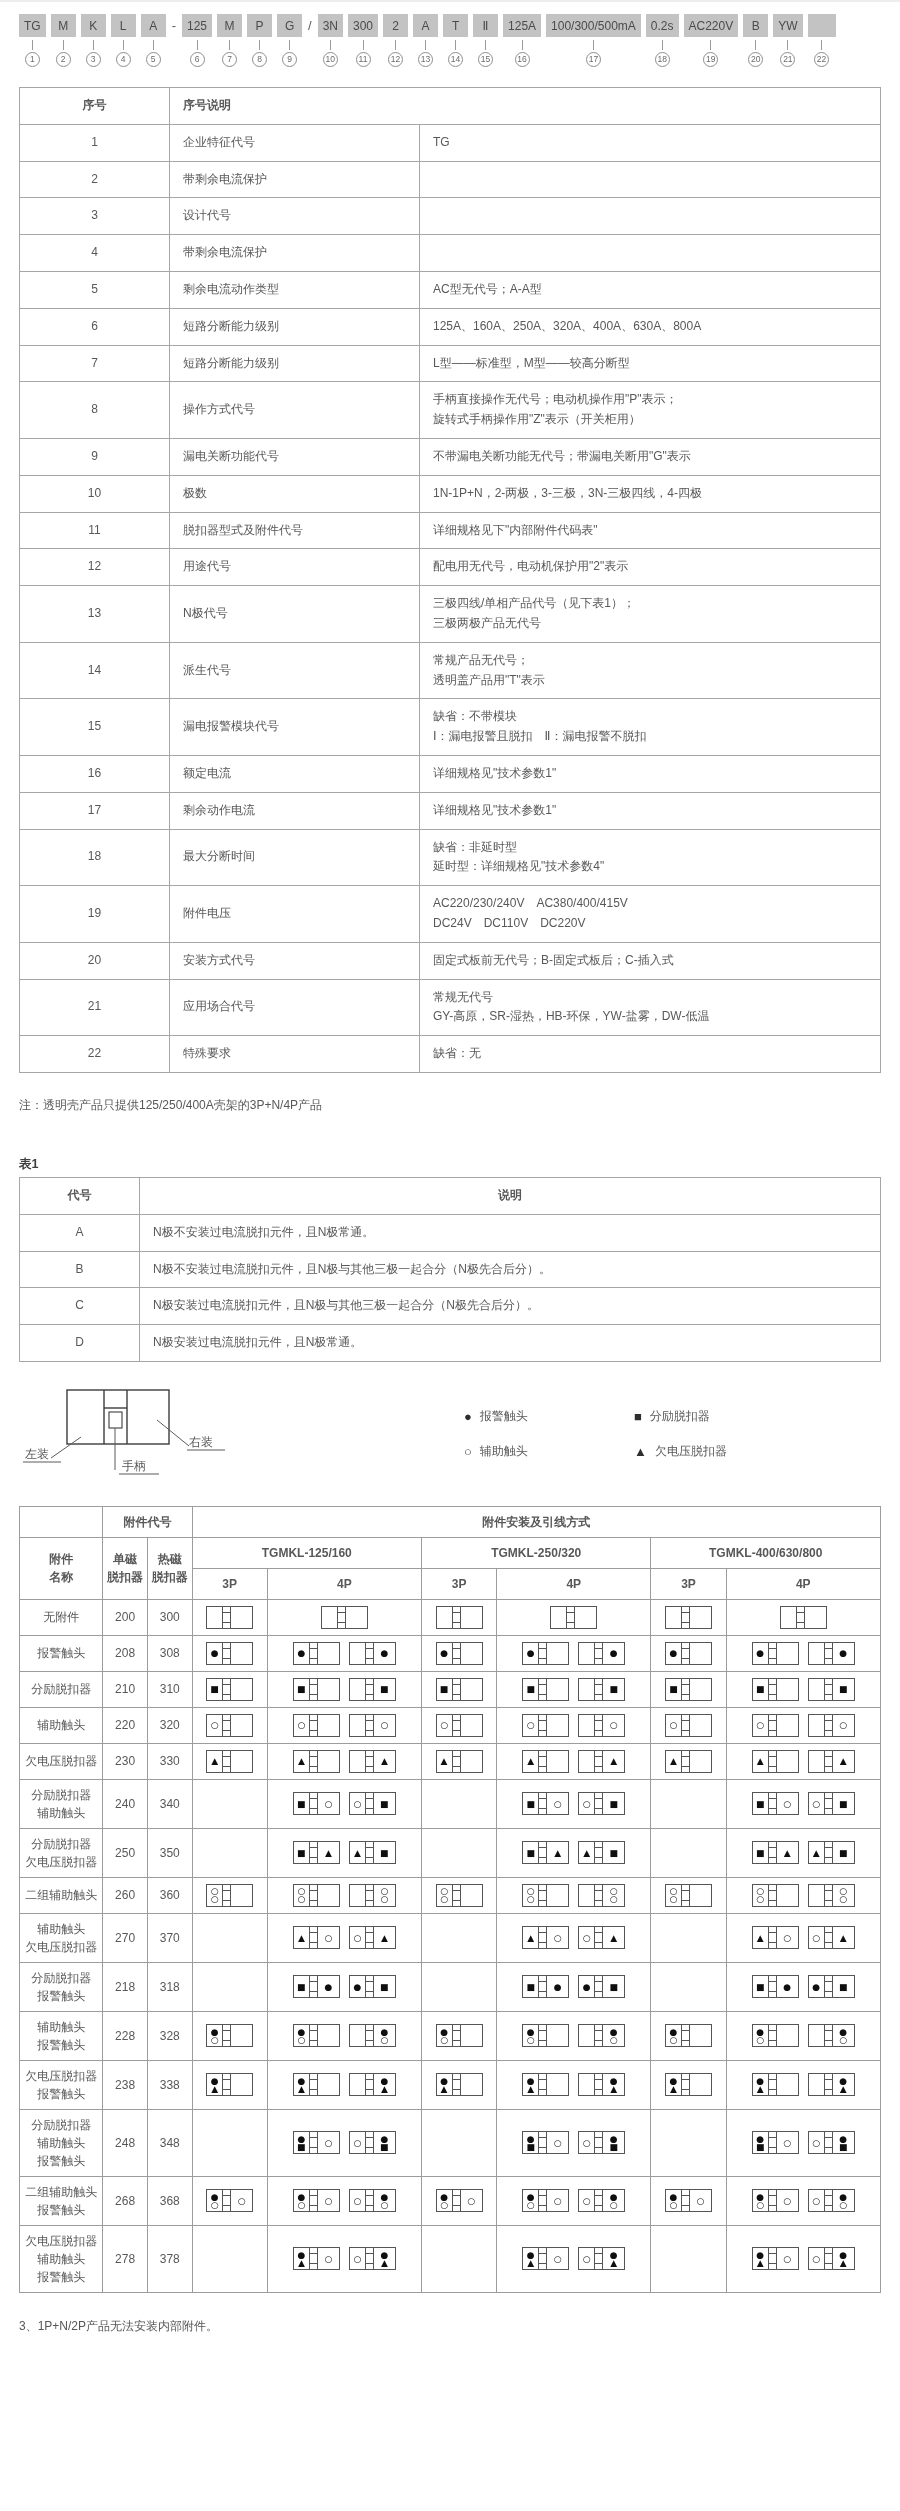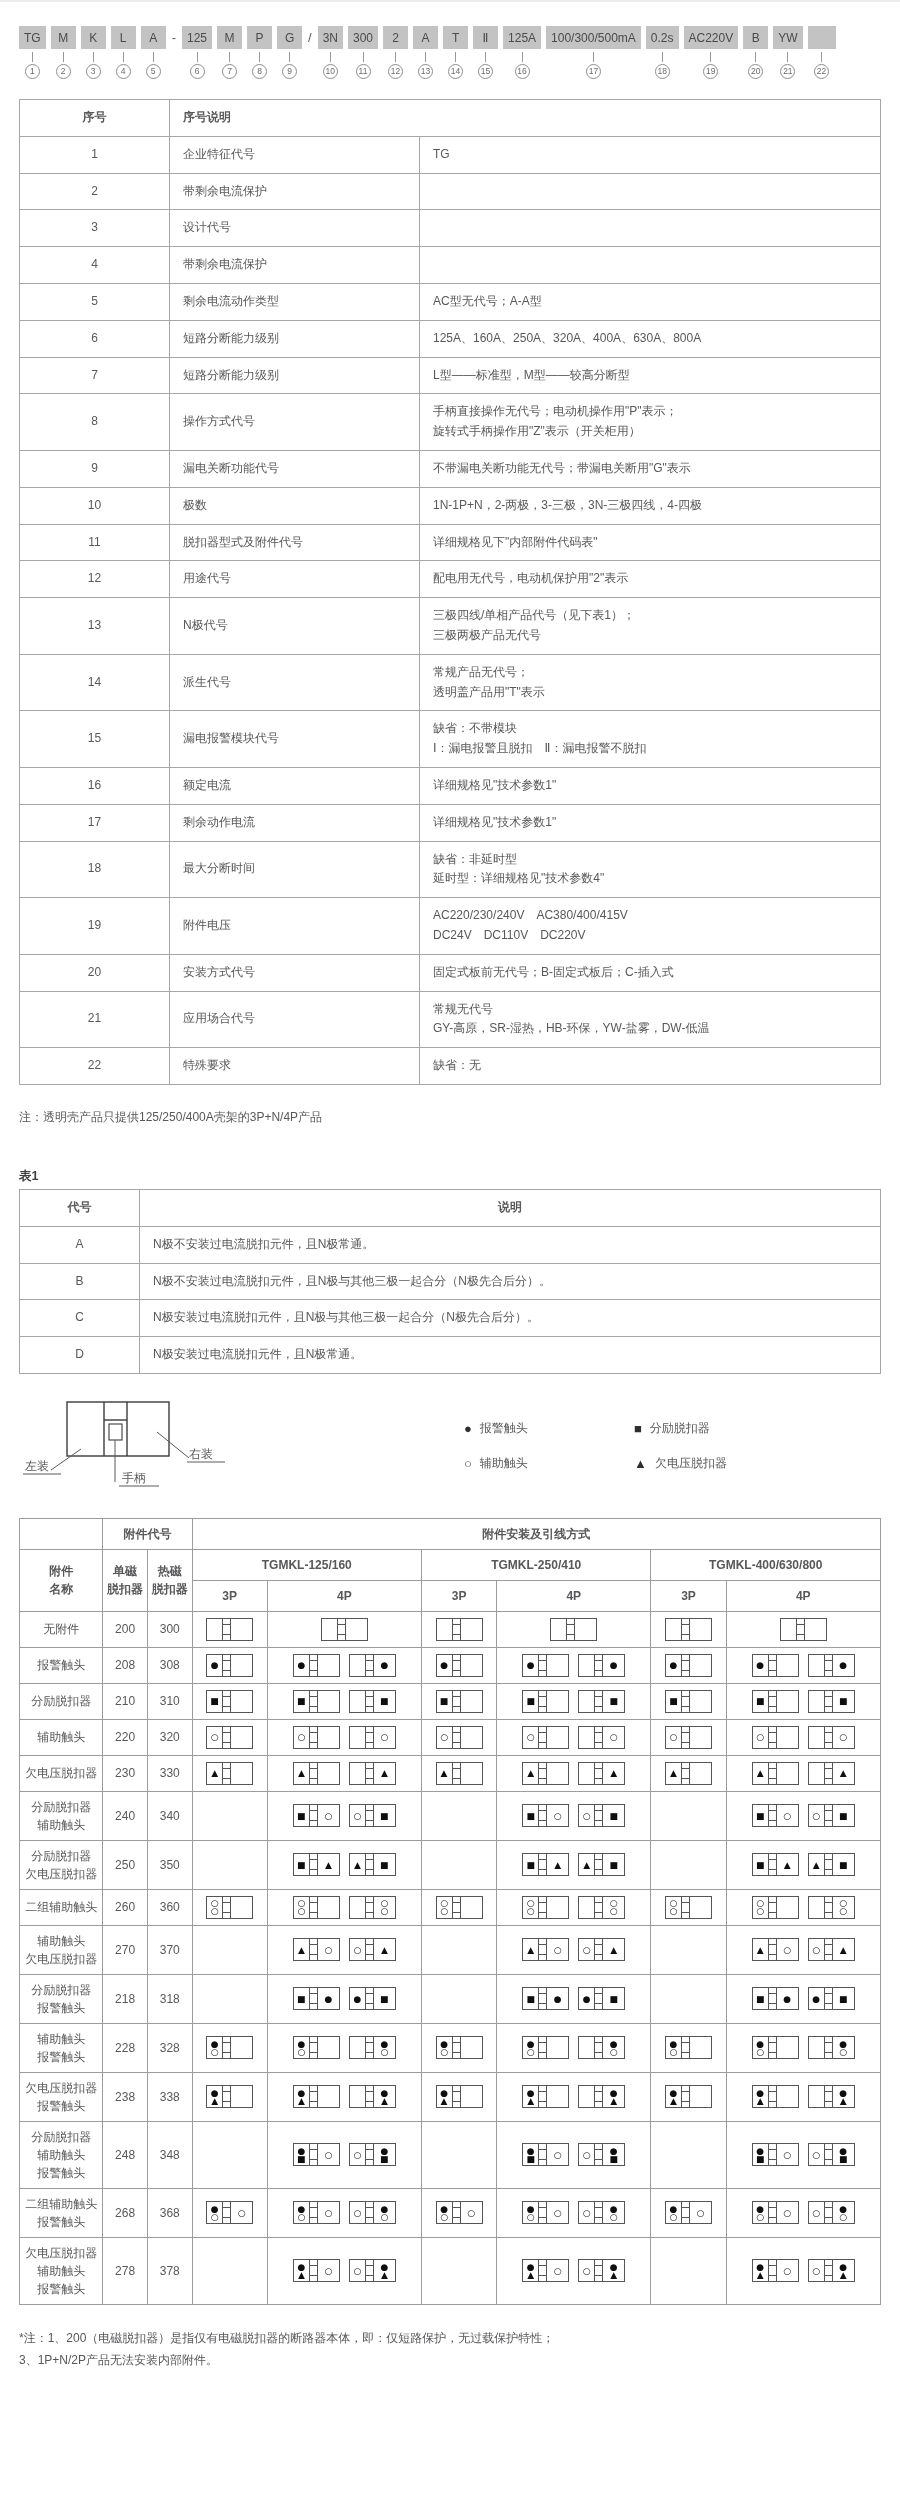--- a/index.html
+++ b/index.html
@@ -1,17 +1,17 @@
 <!DOCTYPE html>
 <html><head>
 <meta charset="utf-8">
 <style>
   html,body{margin:0;padding:0;background:#fff;}
   body{width:900px;min-height:2511px;font-family:"Liberation Sans","DejaVu Sans",sans-serif;color:#58585a;border-top:2px solid #ededed;}
-  .page{width:862px;margin:0 auto;padding-top:24px;}
+  .page{width:862px;margin:0 auto;padding-top:12px;}
   
   .code-row{display:flex;align-items:flex-start;gap:5px;margin-left:0;}
   .code-col{display:flex;flex-direction:column;align-items:center;}
   .code-box{display:flex;align-items:center;justify-content:center;height:23px;padding:0 5px;min-width:15px;background:#c3c3c3;color:#4b4b4b;font-size:12px;}
   .code-box.empty{min-width:18px;}
   .code-tick{width:1px;height:10px;background:#9a9a9a;margin:3px 0 2px 0;}
   .code-num{width:13px;height:13px;border:1px solid #8e8e8e;border-radius:50%;font-size:8.5px;line-height:13px;text-align:center;color:#6a6a6a;}
   .code-sep{line-height:23px;color:#5a5a5a;font-size:13px;padding:0 1px;}
   
   table{border-collapse:collapse;}
@@ -396,21 +396,21 @@
         <th colspan="6">附件安装及引线方式</th>
       </tr>
       <tr>
         <th rowspan="2" class="prewrap">附件
 名称</th>
         <th rowspan="2" class="prewrap">单磁
 脱扣器</th>
         <th rowspan="2" class="prewrap">热磁
 脱扣器</th>
         <th colspan="2">TGMKL-125/160</th>
-        <th colspan="2">TGMKL-250/410</th>
+        <th colspan="2">TGMKL-250/320</th>
         <th colspan="2">TGMKL-400/630/800</th>
       </tr>
       <tr>
         <th>3P</th>
         <th>4P</th>
         <th>3P</th>
         <th>4P</th>
         <th>3P</th>
         <th>4P</th>
       </tr>
@@ -2107,17 +2107,16 @@
                   <span class="sym">▲</span>
                 </span>
               </span>
             </div>
           </td>
         </tr>
       </tbody>
   </table>
 
   <div class="footnotes">
-      <div>*注：1、200（电磁脱扣器）是指仅有电磁脱扣器的断路器本体，即：仅短路保护，无过载保护特性；</div>
       <div>3、1P+N/2P产品无法安装内部附件。</div>
     </div>
 
 </div>
 
 </body></html>

